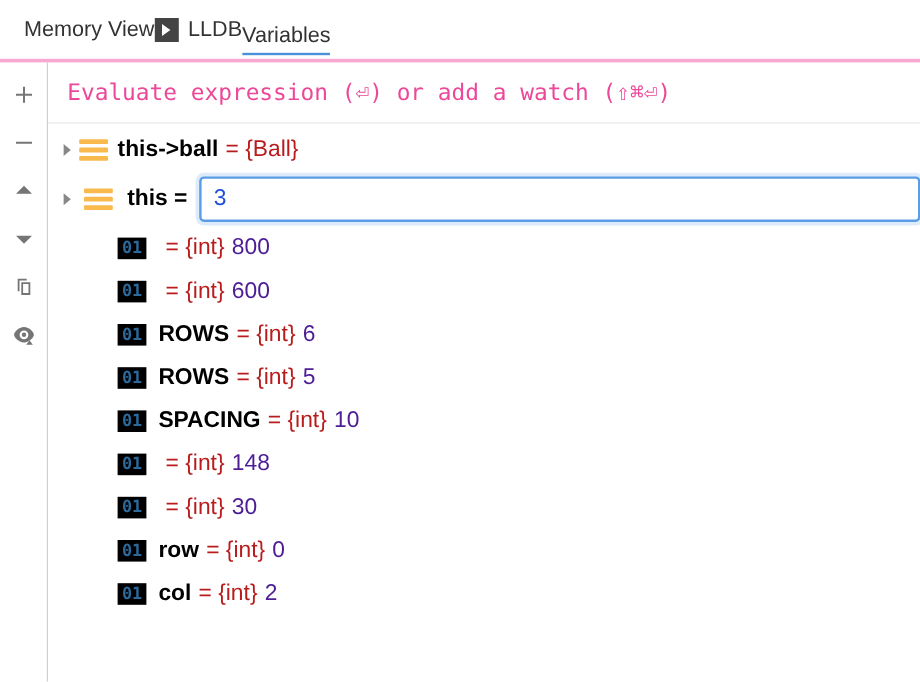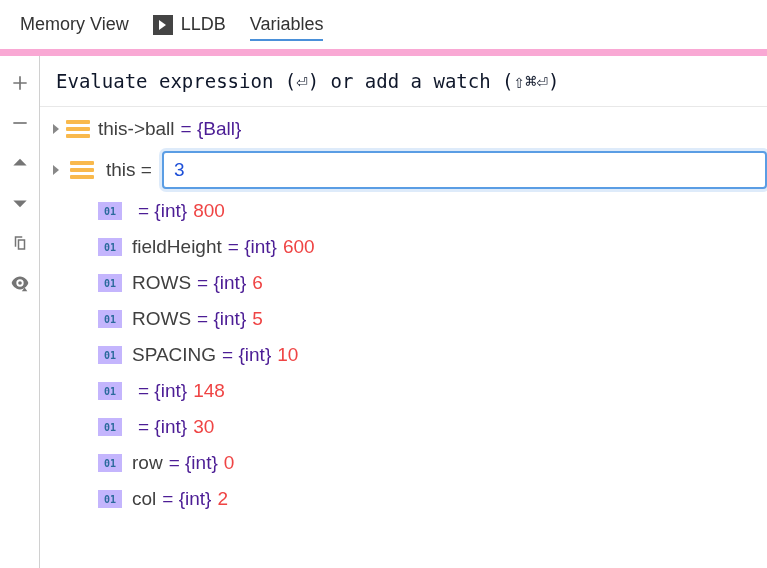--- a/index.html
+++ b/index.html
@@ -10,24 +10,23 @@
     body {
       font-family: -apple-system, BlinkMacSystemFont, "Segoe UI", sans-serif;
       font-size: 18px;
       background: #fff;
       width: 767px;
       height: 568px;
       overflow: hidden;
     }
     .tabs {
       display: flex;
-      gap: 24px;
       padding: 10px 20px;
-      border-bottom: 7px solid #f9a8d4;
-      align-items: flex-start;
+      border-bottom: 3px solid #f9a8d4;
+      align-items: center;
     }
     .tab {
       display: flex;
       align-items: center;
       gap: 8px;
       color: #333;
       padding: 4px 0;
       cursor: pointer;
     }
     .tab.active {
@@ -73,21 +72,21 @@
       display: flex;
       align-items: center;
       justify-content: center;
     }
     .content {
       flex: 1;
       display: flex;
       flex-direction: column;
     }
     .eval-hint {
-      color: #0f172a;
+      color: #ec4899;
       font-family: "SF Mono", Menlo, monospace;
       font-size: 19px;
       padding: 14px 16px;
       border-bottom: 1px solid #e8e8e8;
     }
     .var-list {
       flex: 1;
       padding: 4px 0;
       overflow: auto;
     }
@@ -122,39 +121,40 @@
       margin-right: 8px;
     }
     .type-icon .bar {
       height: 4px;
       background: #f9b94c;
       border-radius: 1px;
     }
     .int-icon {
       width: 24px;
       height: 18px;
-      background: #c4b5fd;
+      background: #000000;
       color: #2b6a9c;
-      font-size: 10px;
+      font-size: 14px;
       font-weight: bold;
       display: flex;
       align-items: center;
       justify-content: center;
       margin-right: 10px;
       font-family: "SF Mono", Menlo, monospace;
     }
     .var-name {
-      color: #404040;
+      color: #000000;
+      font-weight: bold;
     }
     .var-type {
+      color: #b91c1c;
+      margin-left: 6px;
+    }
+    .var-value {
       color: #4c1d95;
-      margin-left: 6px;
-    }
-    .var-value {
-      color: #ef4444;
       margin-left: 6px;
       text-align: center;
     }
     .edit-row {
       gap: 4px;
       justify-content: center;
     }
     .edit-input-wrap {
       flex: 1;
       margin-left: 6px;
@@ -262,21 +262,20 @@
       <div class="var-row indent-1">
         <div class="chevron-spacer"></div>
         <div class="int-icon">01</div>
         <span class="var-type">= {int}</span>
         <span class="var-value">800</span>
       </div>
 
       <div class="var-row indent-1">
         <div class="chevron-spacer"></div>
         <div class="int-icon">01</div>
-        <span class="var-name">fieldHeight</span>
         <span class="var-type">= {int}</span>
         <span class="var-value">600</span>
       </div>
 
       <div class="var-row indent-1">
         <div class="chevron-spacer"></div>
         <div class="int-icon">01</div>
         <span class="var-name">ROWS</span>
         <span class="var-type">= {int}</span>
         <span class="var-value">6</span>

